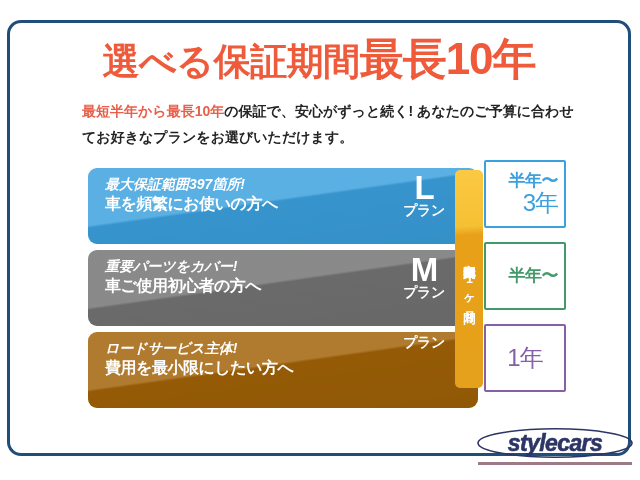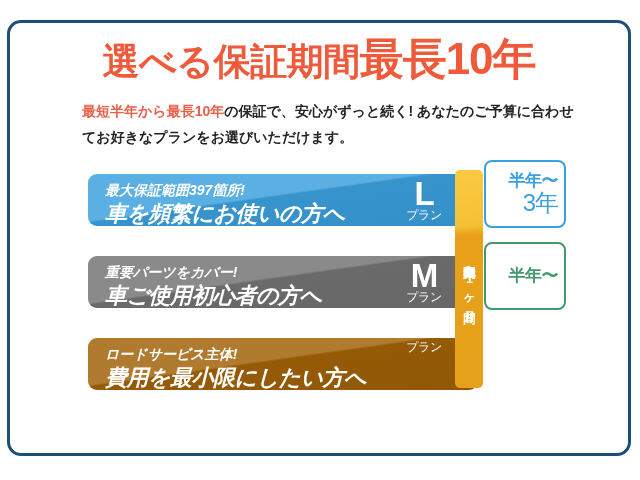--- a/index.html
+++ b/index.html
@@ -75,23 +75,23 @@
     height: 68px;
   }
   .plan-row.r0 { top: 0px; }
   .plan-row.r1 { top: 82px; }
   .plan-row.r2 { top: 164px; }
 
   
   .bar {
     position: absolute;
     left: 0;
-    top: 14px;
+    top: 8px;
     width: 390px;
-    height: 52px;
+    height: 76px;
     border-radius: 9px;
     overflow: hidden;
   }
   .bar .sheen {
     position: absolute;
     left: 0; top: 0;
     width: 100%; height: 100%;
     background: linear-gradient(172deg, rgba(255,255,255,0.16) 0%, rgba(255,255,255,0.16) 44%, rgba(0,0,0,0.08) 46%, rgba(0,0,0,0.10) 100%);
   }
   .bar-texts {
@@ -103,62 +103,61 @@
   .bar-sub {
     color: #ffffff;
     font-size: 14px;
     font-weight: bold;
     font-style: italic;
     line-height: 1.1;
     white-space: nowrap;
   }
   .bar-main {
     color: #ffffff;
-    font-size: 22px;
+    font-size: 16px;
     font-weight: bold;
     line-height: 1.25;
     letter-spacing: -0.5px;
     white-space: nowrap;
     margin-top: 2px;
-    font-style: italic;
   }
 
   
   .plan-mark {
     position: absolute;
     right: 12px;
     top: 4px;
     z-index: 2;
     width: 84px;
     text-align: center;
     color: #ffffff;
   }
   .plan-letter {
     font-size: 33px;
     font-weight: bold;
     line-height: 0.98;
     letter-spacing: -1px;
   }
   .plan-word {
-    font-size: 12px;
-    font-weight: normal;
+    font-size: 14px;
+    font-weight: bold;
     line-height: 1.1;
     letter-spacing: -0.5px;
     margin-top: -1px;
   }
 
   
   .duration {
     position: absolute;
     left: 396px;
     top: 0;
     width: 82px;
     height: 68px;
     box-sizing: border-box;
-    border-radius: 8px;
+    border-radius: 2px;
     border: 2.5px solid #3ba0de;
     background: #ffffff;
     display: flex;
     flex-direction: column;
     align-items: flex-end;
     justify-content: center;
     padding-right: 6px;
   }
   .duration .d1 {
     font-size: 17px;
@@ -279,22 +278,32 @@
       <div class="bar" id="bar2" style="background: #a16207;">
         <div class="sheen"></div>
         <div class="bar-texts">
           <div class="bar-sub">ロードサービス主体!</div>
           <div class="bar-main">費用を最小限にしたい方へ</div>
         </div>
         <div class="plan-mark">
           <div class="plan-word">プラン</div>
         </div>
       </div>
+      <div class="duration single" id="dur2" style="border-color: rgb(133, 96, 168);">
+        <div class="d2" id="dur2b" style="color: rgb(133, 96, 168);">1年</div>
+      </div>
     </div>
 
     <div id="deductible">
       <span class="vtext">免責期間は1ヶ月間</span>
     </div>
 
   </div>
 
+  <div id="logo-wrap">
+    <svg id="logo-text" viewBox="0 0 158 34">
+      <ellipse cx="79" cy="16" rx="77" ry="14.2" fill="none" stroke="#2d3566" stroke-width="1.6"></ellipse>
+      <text x="79" y="24" text-anchor="middle" font-family="'Liberation Sans','DejaVu Sans',sans-serif" font-size="23" font-weight="bold" font-style="italic" fill="#2d3566" stroke="#2d3566" stroke-width="0.6" letter-spacing="-0.6" id="logo-label">stylecars</text>
+    </svg>
+    <div id="logo-rule" style="background: rgb(156, 123, 132);"></div>
+  </div>
 
 </div>
 
 </body></html>

